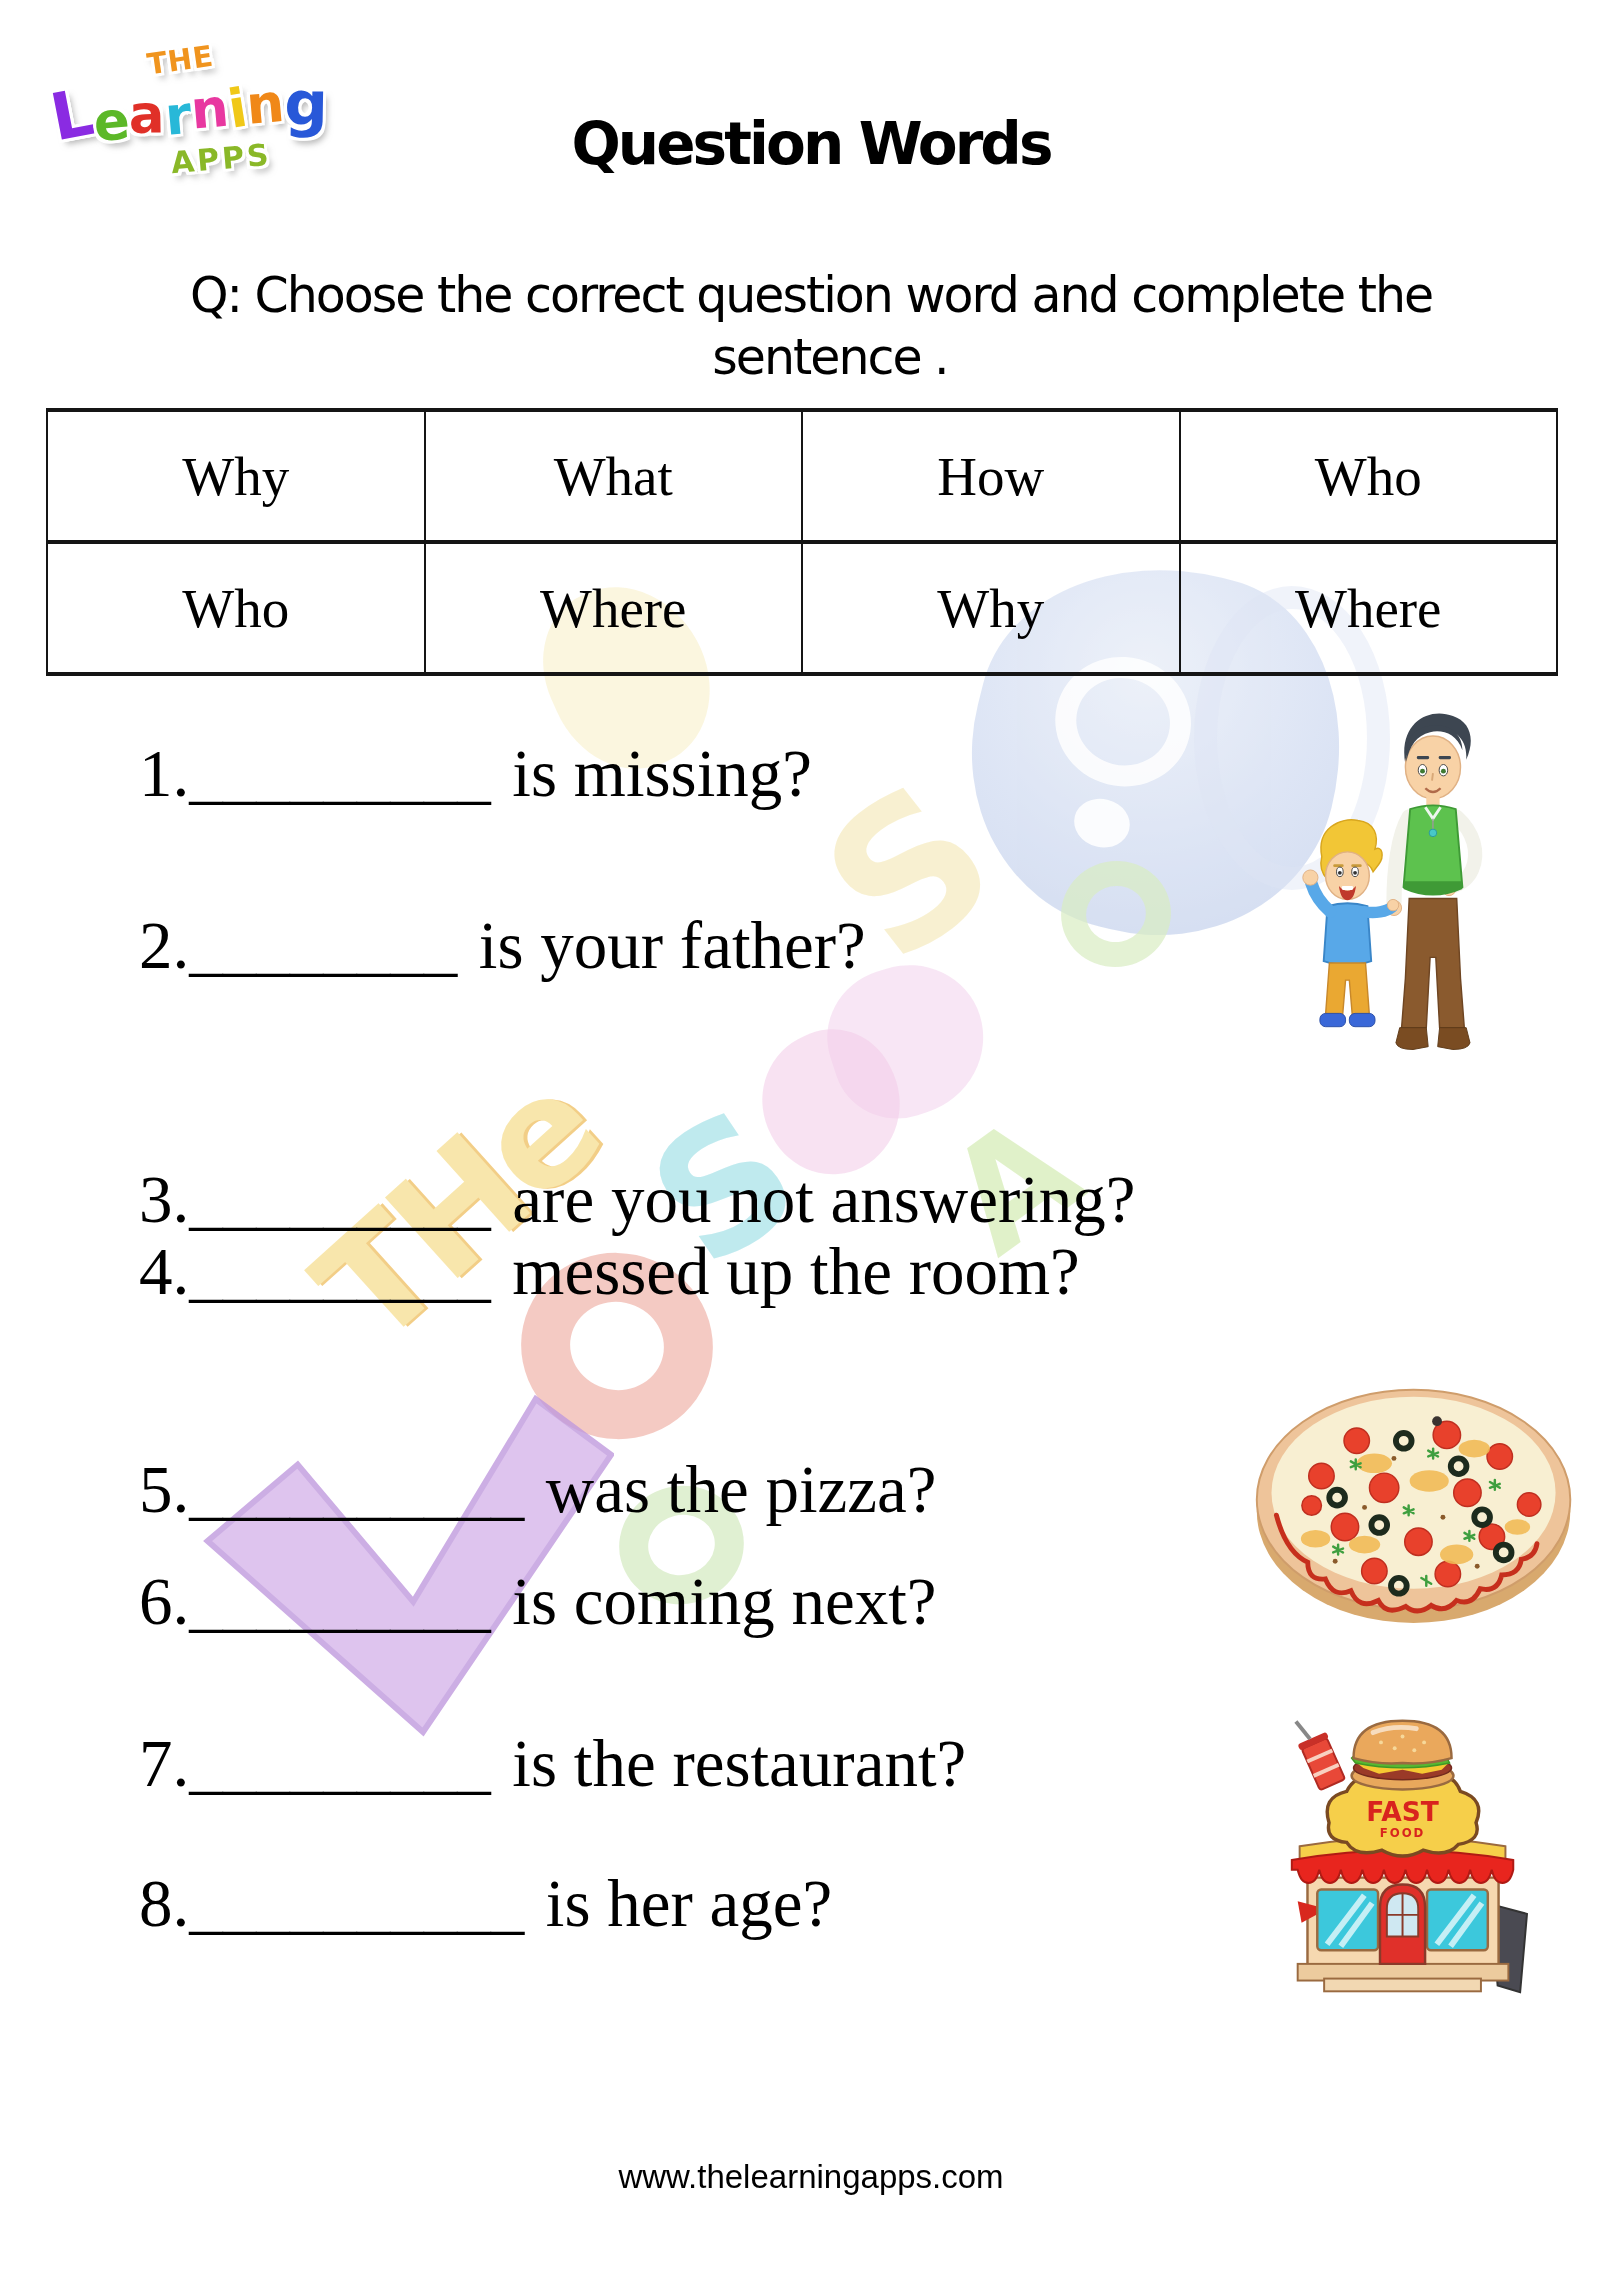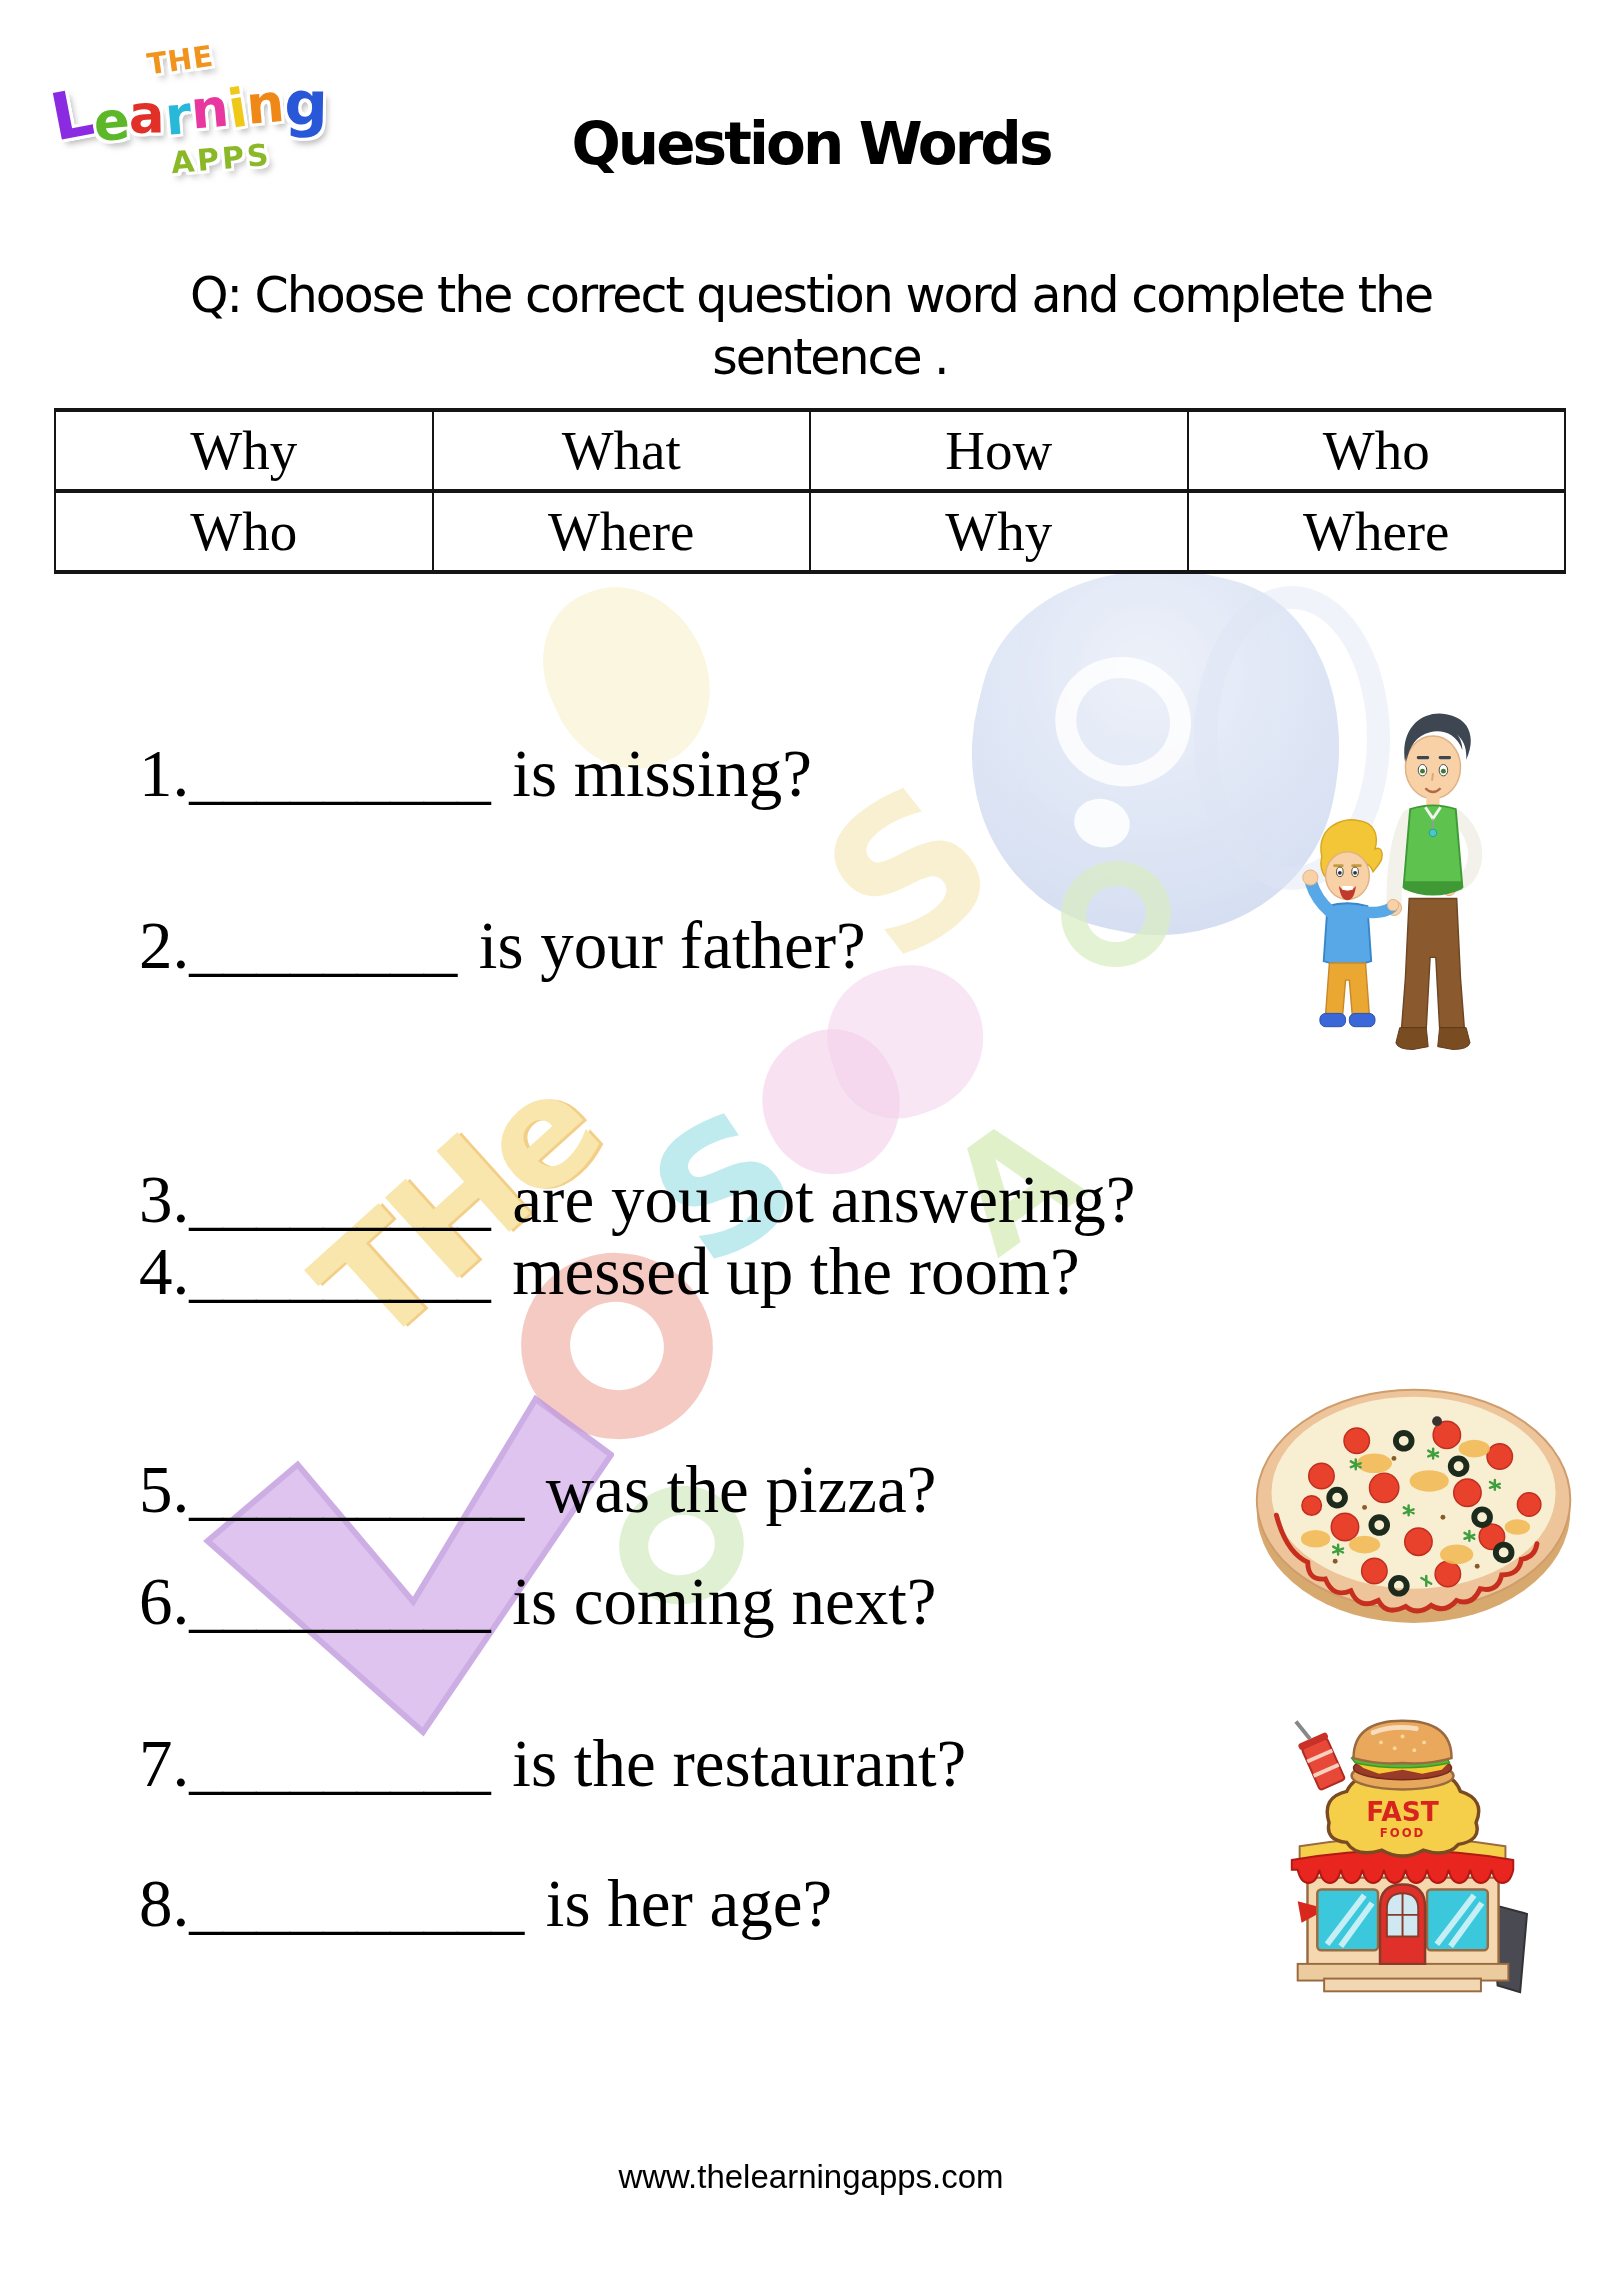--- a/index.html
+++ b/index.html
@@ -33,21 +33,21 @@
   .title{position:absolute;left:0;top:110px;width:100%;text-align:center;
          font-family:"DejaVu Sans",sans-serif;font-weight:bold;font-size:58px;
          letter-spacing:-2.9px;color:#000;z-index:3;}
   .instr{position:absolute;left:0;width:100%;text-align:center;
          font-family:"DejaVu Sans",sans-serif;font-weight:normal;font-size:49px;
          letter-spacing:-2px;color:#000;z-index:3;}
   .instr1{top:267px;}
   .instr2{top:329px;margin-left:19px;}
 
   
-  .word-table{position:absolute;left:54px;top:408px;width:1512px;height:166px;
+  .word-table{position:absolute;left:46px;top:408px;width:1512px;height:268px;
               border-collapse:collapse;z-index:3;table-layout:fixed;background:transparent;}
   .word-table td{border:2.9px solid #151515;border-top-width:4.9px;border-bottom-width:4.9px;
                  text-align:center;vertical-align:middle;font-size:55px;color:#000;
                  font-family:"Liberation Serif",serif;}
 
   
   .q{position:absolute;left:139px;white-space:nowrap;font-size:67px;color:#000;z-index:3;
      font-family:"Liberation Serif",serif;}
   .q .q-text{margin-left:21.6px;}
   .q1{top:735px;text-align:center;} .q2{top:907px;} .q3{top:1113px;margin-top:48px;} .q4{top:1233px;}

